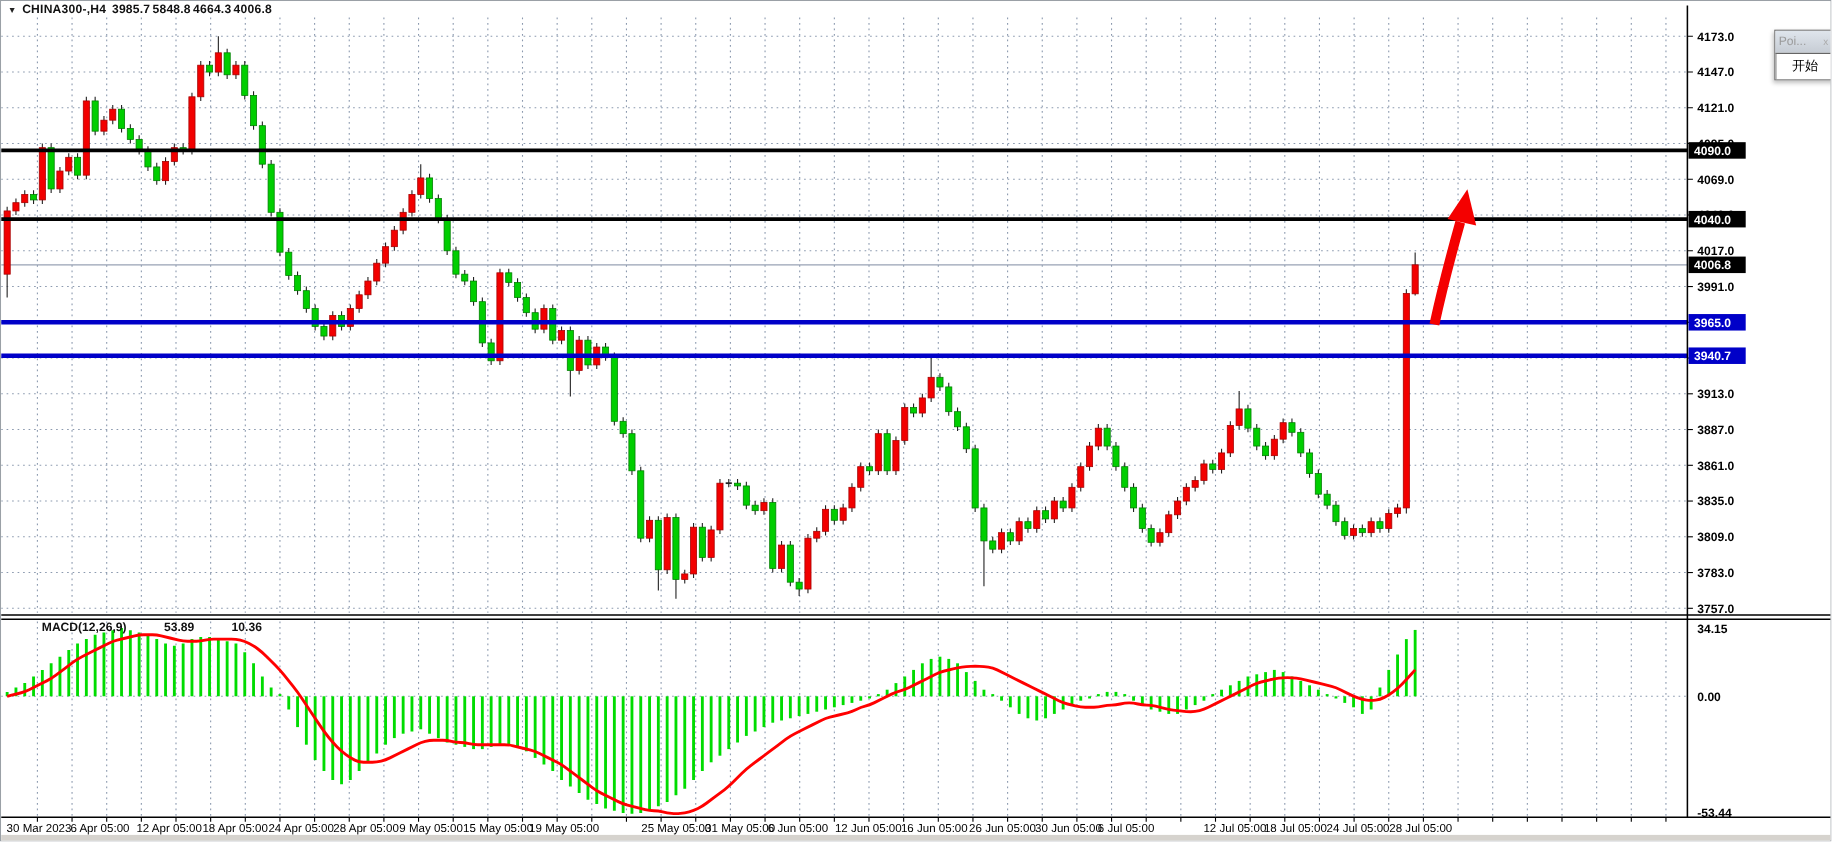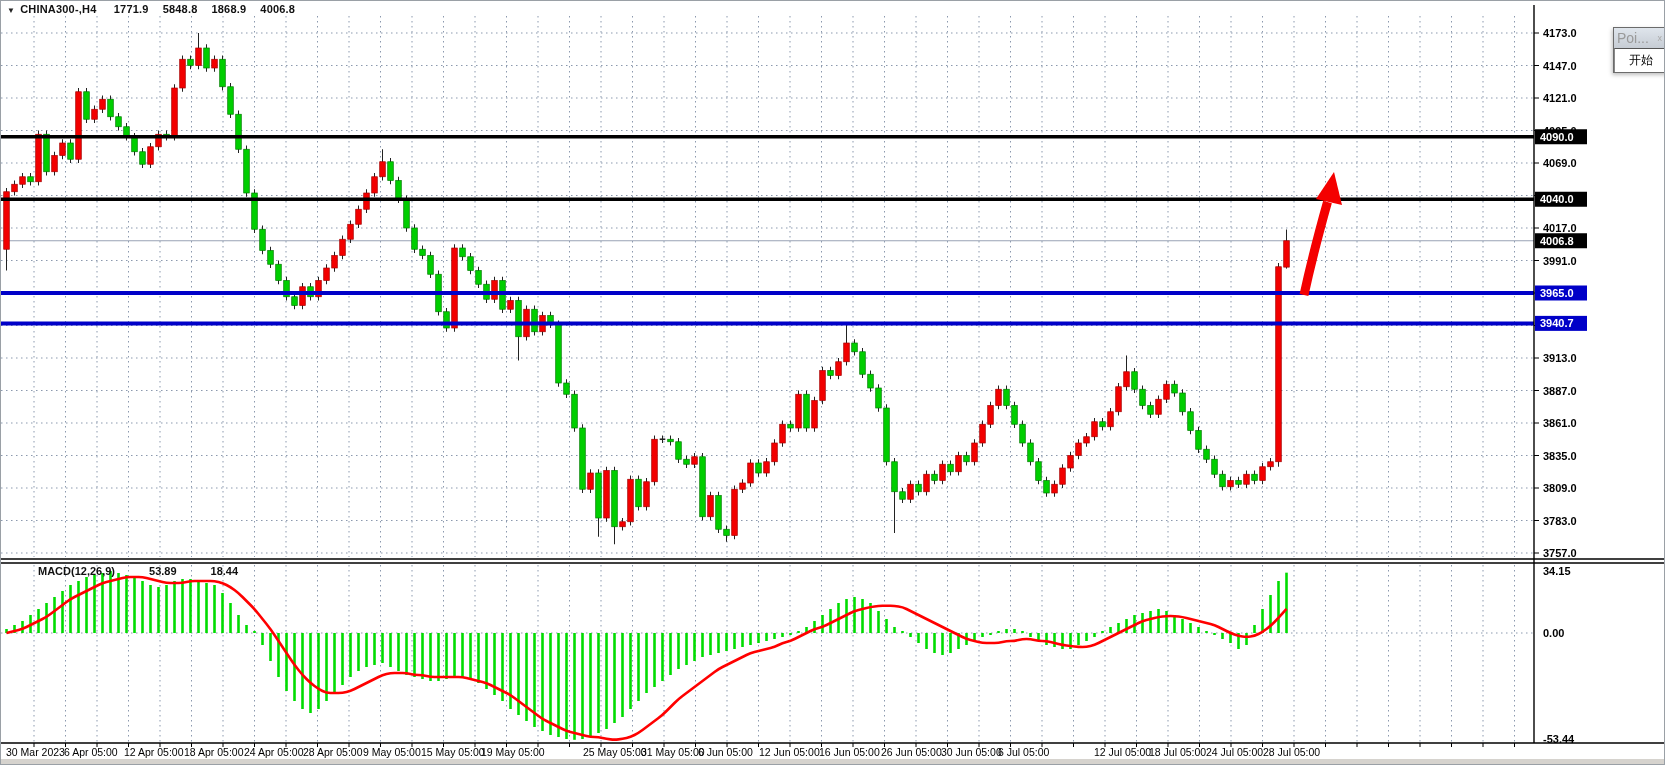--- a/index.html
+++ b/index.html
@@ -3,29 +3,29 @@
 <meta charset="utf-8">
 <style>
   html,body{margin:0;padding:0;background:#fff;}
   .app{position:relative;width:1665px;height:765px;background:#ffffff;
        font-family:"Liberation Sans",sans-serif;overflow:hidden;
        border:1px solid #9aa0a6;box-sizing:border-box;}
   .chart-svg{position:absolute;left:0;top:0;}
   .chart-title{position:absolute;left:6px;top:2px;font-size:11px;font-weight:700;
        color:#111;letter-spacing:.2px;white-space:nowrap;}
   .chart-title .tri{font-size:8px;margin-right:5px;color:#222;}
-  .chart-title span{margin-right:14px;}
+  .chart-title span{margin-right:2px;}
   .macd-label{position:absolute;left:8px;top:564px;font-size:11px;font-weight:700;
        color:#111;white-space:nowrap;}
   .macd-label span{margin-right:5px;padding-left:29px;}
   .popup{position:absolute;left:1612px;top:26px;width:53px;background:#f2f2f2;
        border:1px solid #6b6b6b;box-shadow:-1px 2px 4px rgba(0,0,0,.25);z-index:5;}
   .popup-titlebar{height:20px;background:linear-gradient(#dfe5ec,#c6ccd4);
        display:flex;align-items:center;justify-content:space-between;padding:0 3px;}
-  .popup-title{font-size:14px;color:#9a9a9a;overflow:hidden;white-space:nowrap;}
+  .popup-title{font-size:11px;color:#9a9a9a;overflow:hidden;white-space:nowrap;}
   .popup-close{font-size:9px;color:#aaa;cursor:default;padding:0 2px;}
   .start-button{height:23px;background:#ffffff;border-top:1px solid #555;
        display:flex;align-items:center;justify-content:center;font-size:12px;color:#000;
        border-left:1px solid #888;}
   .bottom-strip{position:absolute;left:0;top:758px;width:1665px;height:7px;background:#d6d3ce;}
 </style>
 </head>
 <body>
 
 <div class="app">
@@ -774,25 +774,25 @@
         <text x="940" y="755" font-size="10.5" fill="#000" font-family="Liberation Sans, sans-serif">30 Jun 05:00</text>
         <text x="997" y="755" font-size="10.5" fill="#000" font-family="Liberation Sans, sans-serif">6 Jul 05:00</text>
         <text x="1093" y="755" font-size="10.5" fill="#000" font-family="Liberation Sans, sans-serif">12 Jul 05:00</text>
         <text x="1148" y="755" font-size="10.5" fill="#000" font-family="Liberation Sans, sans-serif">18 Jul 05:00</text>
         <text x="1205" y="755" font-size="10.5" fill="#000" font-family="Liberation Sans, sans-serif">24 Jul 05:00</text>
         <text x="1262" y="755" font-size="10.5" fill="#000" font-family="Liberation Sans, sans-serif">28 Jul 05:00</text>
       </g>
     </svg>
 
   <div class="chart-title">
-    <span class="tri">▼</span><span>CHINA300-,H4</span>&nbsp;<span>1771.9</span><span>5848.8</span><span>1868.9</span><span>4006.8</span>
+    <span class="tri">▼</span><span>CHINA300-,H4</span>&nbsp;<span>3985.7</span><span>5848.8</span><span>4664.3</span><span>4006.8</span>
   </div>
 
   <div class="macd-label">
-    <span>MACD(12,26,9)</span><span>53.89</span><span>18.44</span>
+    <span>MACD(12,26,9)</span><span>53.89</span><span>10.36</span>
   </div>
 
   <div class="popup">
     <div class="popup-titlebar">
       <span class="popup-title">Poi...</span>
       <span class="popup-close">x</span>
     </div>
     <div class="start-button">开始</div>
   </div>
 

